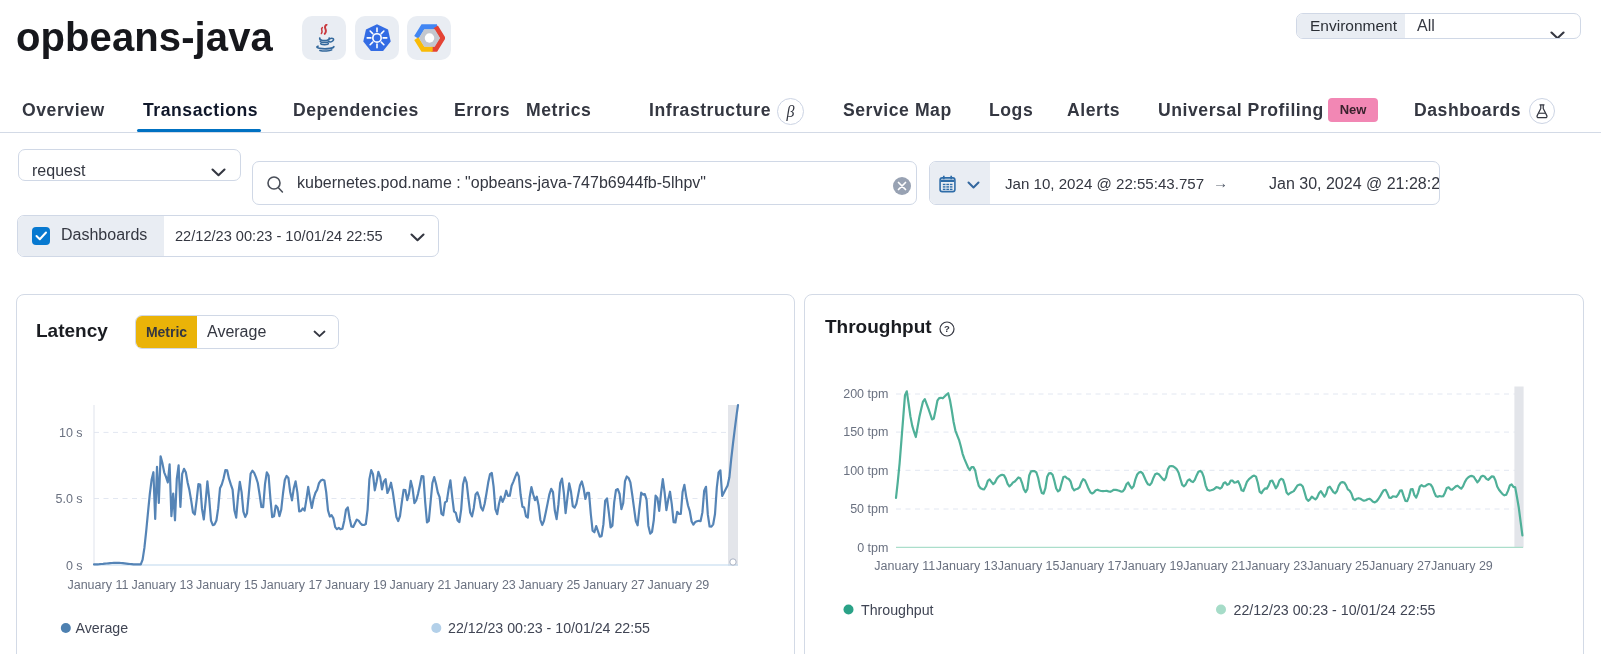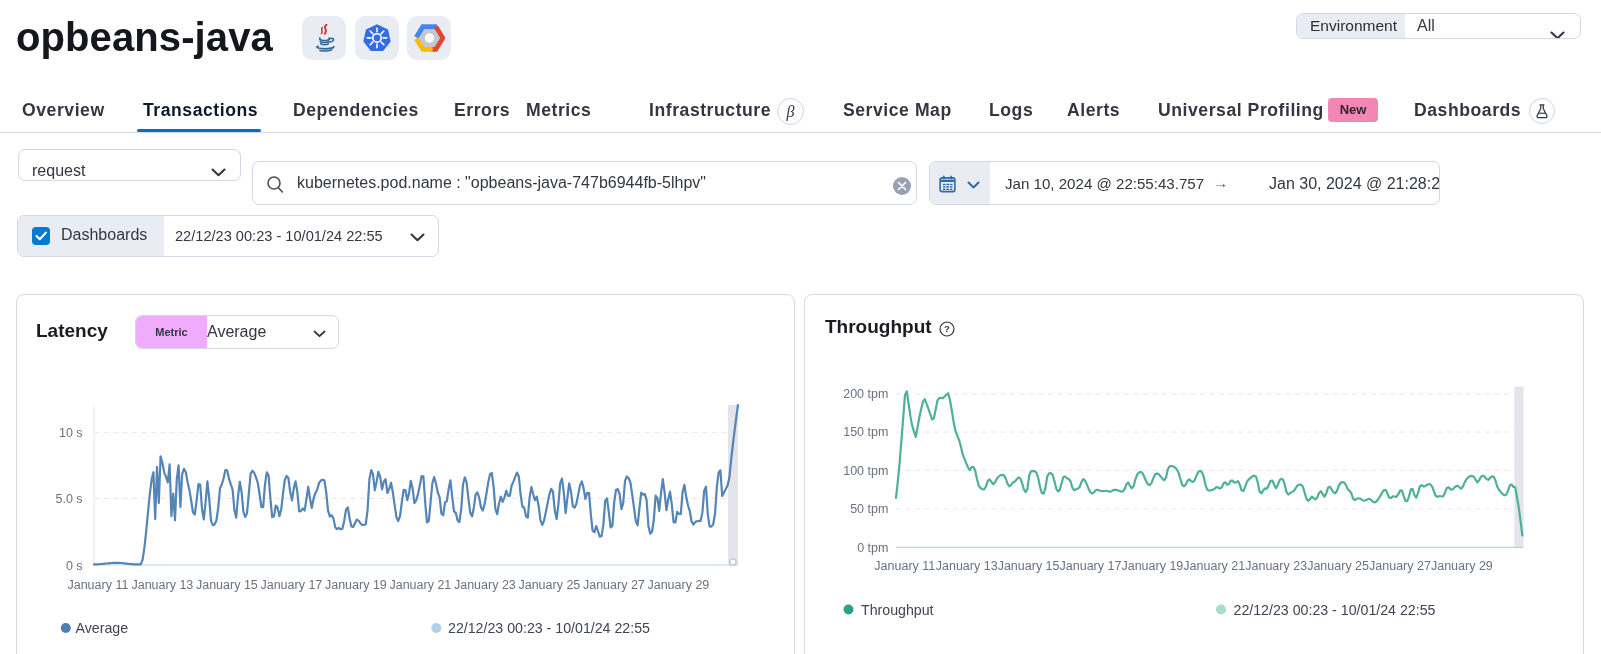--- a/index.html
+++ b/index.html
@@ -139,21 +139,21 @@
  <div class="abs" style="left:43px;top:10px;font-size:16px;color:#343741;">Dashboards</div>
  <div class="abs" style="left:157px;top:12px;font-size:14.6px;color:#343741;">22/12/23 00:23 - 10/01/24 22:55</div>
  <svg width="15" height="9" viewBox="0 0 15 9" style="position:absolute;right:13px;top:17px;">
         <polyline points="1.5,1.5 7.5,7.2 13.5,1.5" fill="none" stroke="#343741" stroke-width="2.1" stroke-linecap="round" stroke-linejoin="round"></polyline>
       </svg>
 </div>
 
 <div class="panel" style="left:16px;width:779px;height:368px;">
  <div class="abs" style="left:19px;top:24.5px;font-size:19px;font-weight:700;color:#1a1c21;">Latency</div>
  <div class="abs" style="left:118px;top:20px;width:204px;height:34px;border:1px solid #d0d8e6;border-radius:7px;overflow:hidden;background:#fff;">
-  <div style="position:absolute;left:0;top:0;width:71px;height:100%;background:#f0abfc;text-align:center;line-height:32px;font-size:11px;font-weight:700;color:#343741;">Metric</div>
+  <div style="position:absolute;left:0;top:0;width:61px;height:100%;background:#eab308;text-align:center;line-height:32px;font-size:14px;font-weight:700;color:#343741;">Metric</div>
   <div class="abs" style="left:71px;top:7px;font-size:16px;color:#343741;">Average</div>
   <svg width="13" height="8" viewBox="0 0 13 8" style="position:absolute;right:12px;top:14px;">
           <polyline points="1.5,1.5 6.5,6.2 11.5,1.5" fill="none" stroke="#343741" stroke-width="1.8" stroke-linecap="round" stroke-linejoin="round"></polyline>
         </svg>
  </div>
  <svg class="abs" style="left:0;top:0;" width="777" height="366" viewBox="0 0 777 366">
   <g stroke="#e2e7f1" stroke-width="1" stroke-dasharray="5,4.5">
    <line x1="77" y1="137.4" x2="721" y2="137.4"></line>
    <line x1="77" y1="203.5" x2="721" y2="203.5"></line>
   </g>

